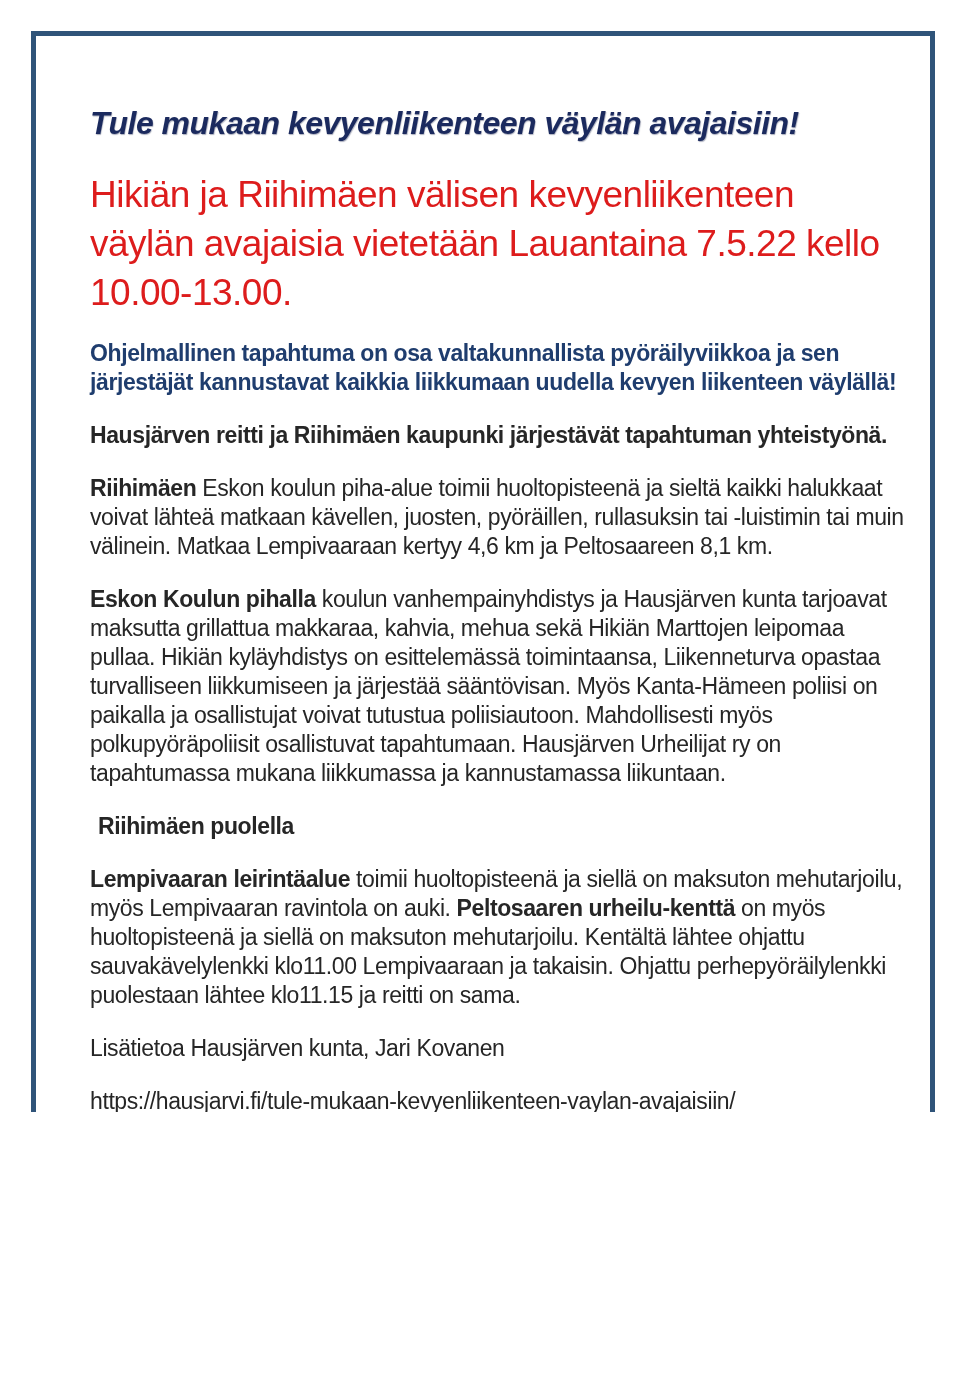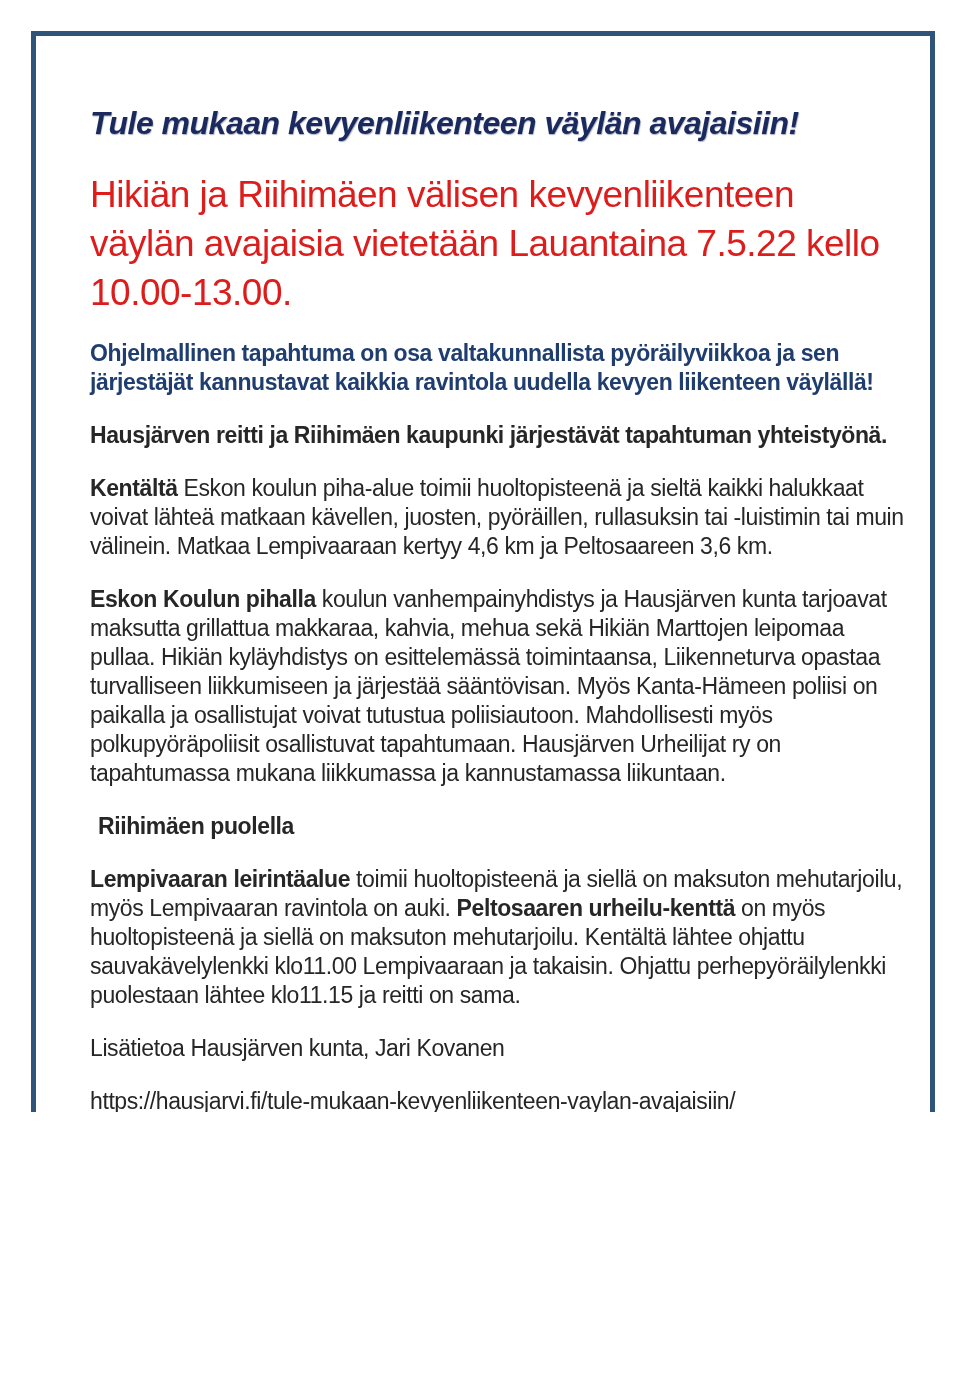--- a/index.html
+++ b/index.html
@@ -71,25 +71,25 @@
 </head>
 <body>
 
 <div class="page">
   <div class="frame">
 
     <h1 class="intro-title">Tule mukaan kevyenliikenteen väylän avajaisiin!</h1>
 
     <h2 class="event-heading">Hikiän ja Riihimäen välisen kevyenliikenteen väylän avajaisia vietetään Lauantaina 7.5.22 kello 10.00-13.00.</h2>
 
-    <p class="highlight">Ohjelmallinen tapahtuma on osa valtakunnallista pyöräilyviikkoa ja sen järjestäjät kannustavat kaikkia ravintola uudella kevyen liikenteen väylällä!</p>
+    <p class="highlight">Ohjelmallinen tapahtuma on osa valtakunnallista pyöräilyviikkoa ja sen järjestäjät kannustavat kaikkia liikkumaan uudella kevyen liikenteen väylällä!</p>
 
     <p class="bold-para">Hausjärven reitti ja Riihimäen kaupunki järjestävät tapahtuman yhteistyönä.</p>
 
-    <p class="body-para"><strong>Kentältä</strong><span> Eskon koulun piha-alue toimii huoltopisteenä ja sieltä kaikki halukkaat voivat lähteä matkaan kävellen, juosten, pyöräillen, rullasuksin tai -luistimin tai muin välinein. Matkaa Lempivaaraan kertyy 4,6 km ja Peltosaareen 3,6 km.</span></p>
+    <p class="body-para"><strong>Riihimäen</strong><span> Eskon koulun piha-alue toimii huoltopisteenä ja sieltä kaikki halukkaat voivat lähteä matkaan kävellen, juosten, pyöräillen, rullasuksin tai -luistimin tai muin välinein. Matkaa Lempivaaraan kertyy 4,6 km ja Peltosaareen 8,1 km.</span></p>
 
     <p class="body-para"><strong>Eskon Koulun pihalla</strong><span> koulun vanhempainyhdistys ja Hausjärven kunta tarjoavat maksutta grillattua makkaraa, kahvia, mehua sekä Hikiän Marttojen leipomaa pullaa. Hikiän kyläyhdistys on esittelemässä toimintaansa, Liikenneturva opastaa turvalliseen liikkumiseen ja järjestää sääntövisan. Myös Kanta-Hämeen poliisi on paikalla ja osallistujat voivat tutustua poliisiautoon. Mahdollisesti myös polkupyöräpoliisit osallistuvat tapahtumaan. Hausjärven Urheilijat ry on tapahtumassa mukana liikkumassa ja kannustamassa liikuntaan.</span></p>
 
     <p class="section-heading">Riihimäen puolella</p>
 
     <p class="body-para"><strong>Lempivaaran leirintäalue</strong><span> toimii huoltopisteenä ja siellä on maksuton mehutarjoilu, myös Lempivaaran ravintola on auki. </span><strong>Peltosaaren urheilu-kenttä</strong><span> on myös huoltopisteenä ja siellä on maksuton mehutarjoilu. Kentältä lähtee ohjattu sauvakävelylenkki klo11.00 Lempivaaraan ja takaisin. Ohjattu perhepyöräilylenkki puolestaan lähtee klo11.15 ja reitti on sama.</span></p>
 
     <p class="contact-line">Lisätietoa Hausjärven kunta, Jari Kovanen</p>
 
     <p class="url-line">https://hausjarvi.fi/tule-mukaan-kevyenliikenteen-vaylan-avajaisiin/</p>

